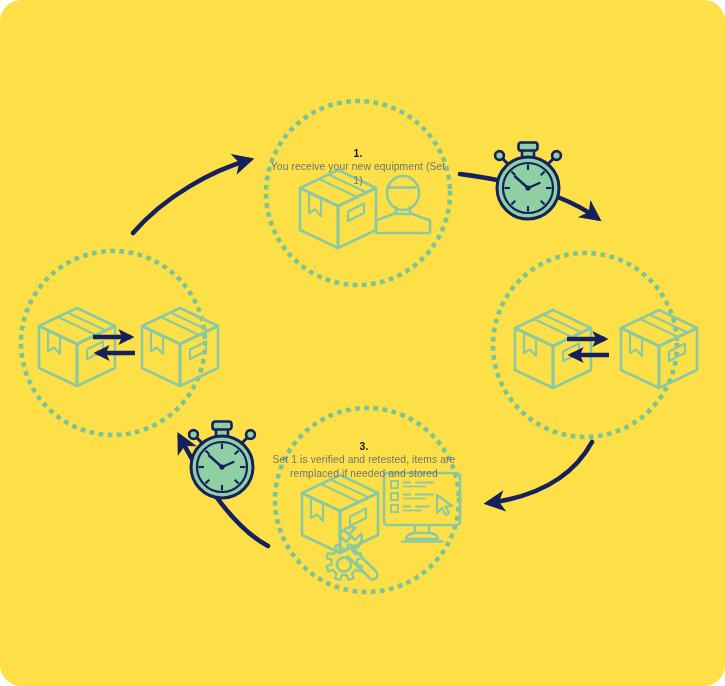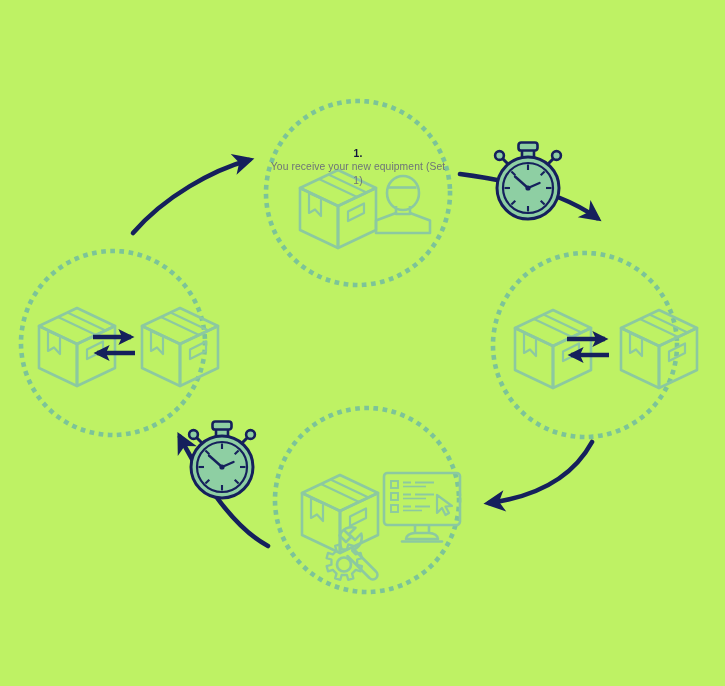--- a/index.html
+++ b/index.html
@@ -10,21 +10,22 @@
   body {
     width: 725px;
     height: 686px;
     font-family: "Liberation Sans", sans-serif;
     overflow: hidden;
   }
   #stage {
     position: relative;
     width: 725px;
     height: 686px;
-    background: #bef264;
+    background: #fde047;
+    border-radius: 21px;
   }
   #canvas {
     position: absolute;
     left: 0;
     top: 0;
     width: 725px;
     height: 686px;
   }
   .step-text {
     position: absolute;
@@ -210,15 +211,19 @@
       <use href="#stopwatchIcon"></use>
     </g>
   </svg>
 
   <div class="step-text" id="t1">
     <span class="num">1.</span>
     <span>You receive your new equipment (Set 1)</span>
   </div>
 
 
+  <div class="step-text" id="t3">
+    <span class="num">3.</span>
+    <span>Set 1 is verified and retested, items are remplaced if needed and stored</span>
+  </div>
 
 
 </div>
 
 </body></html>

